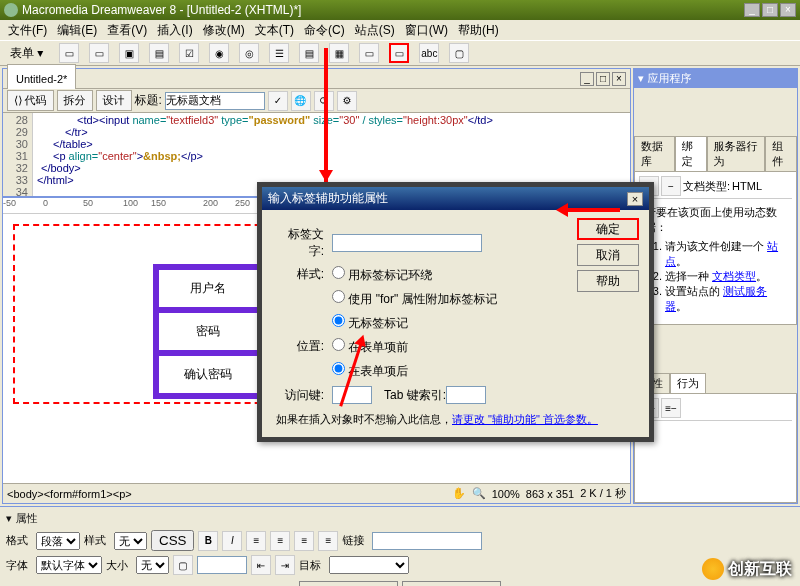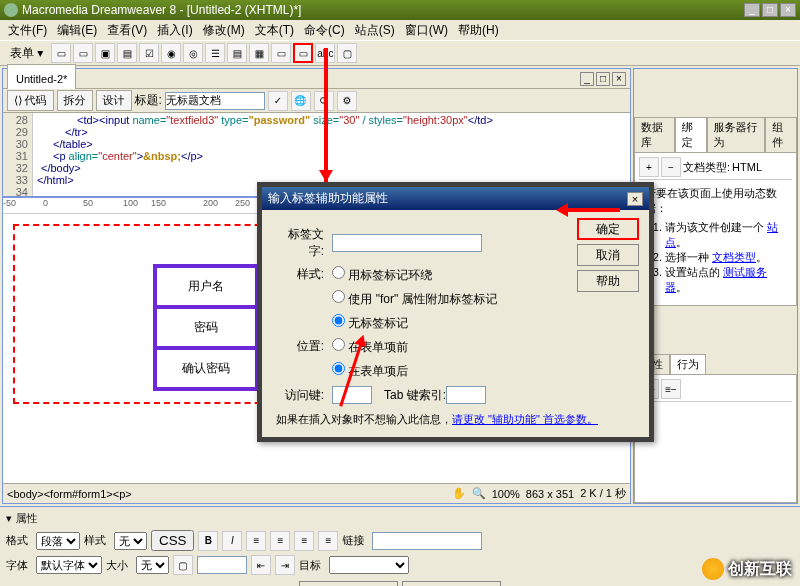--- a/index.html
+++ b/index.html
@@ -3,21 +3,21 @@
 <meta charset="utf-8">
 <style>
 * { box-sizing: border-box; margin: 0; padding: 0; font-family: "Microsoft YaHei", SimSun, sans-serif; }
 body { background: #ece9d8; width: 800px; height: 586px; overflow: hidden; position: relative; font-size: 12px; }
 .titlebar { background: linear-gradient(#6b8e23,#4a6814); color: #fff; height: 20px; display: flex; align-items: center; padding: 0 4px; }
 .titlebar .icon { width: 14px; height: 14px; background: #8fbc8f; border-radius: 50%; margin-right: 4px; }
 .titlebar .winbtns { margin-left: auto; display: flex; gap: 2px; }
 .titlebar .winbtns span { width: 16px; height: 14px; background: #c0c0c0; border: 1px solid #888; display: inline-block; font-size: 10px; text-align: center; line-height: 12px; }
 .menubar { background: #ece9d8; height: 20px; display: flex; align-items: center; padding: 0 4px; gap: 2px; }
 .menubar span { padding: 2px 4px; }
-.toolbar { background: #ece9d8; border-top: 1px solid #fff; border-bottom: 1px solid #aca899; height: 26px; display: flex; align-items: center; padding: 2px 4px; gap: 2px; }
+.toolbar { background: #ece9d8; border-top: 1px solid #fff; border-bottom: 1px solid #aca899; height: 26px; display: flex; align-items: center; padding: 2px 4px; gap: 10px; }
 .toolbtn { width: 20px; height: 20px; border: 1px solid #ccc; background: #f5f5f5; display: flex; align-items: center; justify-content: center; font-size: 10px; }
 .toolbtn.highlighted { border: 2px solid red; }
 select.small { font-size: 11px; height: 18px; }
 .main { display: flex; height: 440px; }
 .docarea { flex: 1; display: flex; flex-direction: column; background: #fff; border: 1px solid #7a96df; margin: 2px; }
 .doctab { background: #ece9d8; height: 20px; display: flex; align-items: center; padding: 0 4px; border-bottom: 1px solid #aca899; }
 .tabbtn { background: #fff; border: 1px solid #aca899; border-bottom: none; padding: 8px 8px; font-size: 11px; }
 .doctab .close { margin-left: auto; display: flex; gap: 2px; }
 .doctab .close span { width: 14px; height: 14px; border: 1px solid #888; background: #ece9d8; font-size: 10px; text-align: center; }
 .doctoolbar { background: #ece9d8; height: 24px; border-bottom: 1px solid #aca899; display: flex; align-items: center; padding: 0 4px; gap: 3px; }
@@ -28,21 +28,21 @@
 .codebody { padding: 1px 4px; white-space: pre; }
 .tag { color: #000080; }
 .attr { color: #008080; }
 .val { color: #b22222; }
 .kw { color: #b8860b; font-weight: bold; }
 .ruler { height: 16px; background: #fff; border-bottom: 1px solid #ccc; font-size: 9px; color: #666; position: relative; overflow: hidden; }
 .ruler span { position: absolute; }
 .designpane { flex: 1; background: #fff; position: relative; overflow: hidden; }
 .formoutline { position: absolute; left: 10px; top: 10px; width: 580px; height: 180px; border: 2px dashed red; }
 .formtable { position: absolute; left: 150px; top: 50px; border-collapse: collapse; }
-.formtable td { border: 4px solid #6d28d9; padding: 10px 25px; text-align: center; font-size: 12px; margin-top: 24px; }
+.formtable td { border: 6px solid #6d28d9; padding: 10px 25px; text-align: center; font-size: 12px; margin-top: 24px; }
 .statusbar { height: 20px; background: #ece9d8; border-top: 1px solid #aca899; display: flex; align-items: center; padding: 0 4px; font-size: 11px; }
 .statusbar .right { margin-left: auto; display: flex; gap: 6px; align-items: center; }
 .sidepanel { width: 165px; background: #ece9d8; border: 1px solid #7a96df; margin: 2px 2px 2px 0; display: flex; flex-direction: column; }
 .panel-hdr { background: #7a96df; color: #fff; padding: 2px 4px; font-size: 11px; display: flex; align-items: center; }
 .panel-hdr::before { content: "▸"; margin-right: 4px; }
 .panel-hdr.open::before { content: "▾"; }
 .panel-tabs { display: flex; background: #ece9d8; font-size: 11px; margin-top: 48px; }
 .panel-tab { padding: 2px 6px; border: 1px solid #aca899; border-bottom: none; background: #ece9d8; }
 .panel-tab.active { background: #fff; }
 .panel-body { background: #fff; flex: 1; padding: 4px; font-size: 11px; border: 1px solid #aca899; }
@@ -217,20 +217,21 @@
         <span>✋</span>
         <span>🔍</span>
         <span>100%</span>
         <span>863 x 351</span>
         <span>2 K / 1 秒</span>
       </div>
     </div>
   </div>
 
   <div class="sidepanel">
+    <div class="panel-hdr open">应用程序</div>
     <div class="panel-tabs">
       <span class="panel-tab">数据库</span>
       <span class="panel-tab active">绑定</span>
       <span class="panel-tab">服务器行为</span>
       <span class="panel-tab">组件</span>
     </div>
     <div class="panel-body">
       <div style="display:flex;align-items:center;gap:2px;border-bottom:1px solid #ccc;padding-bottom:2px;">
         <span class="toolbtn">+</span>
         <span class="toolbtn">−</span>

